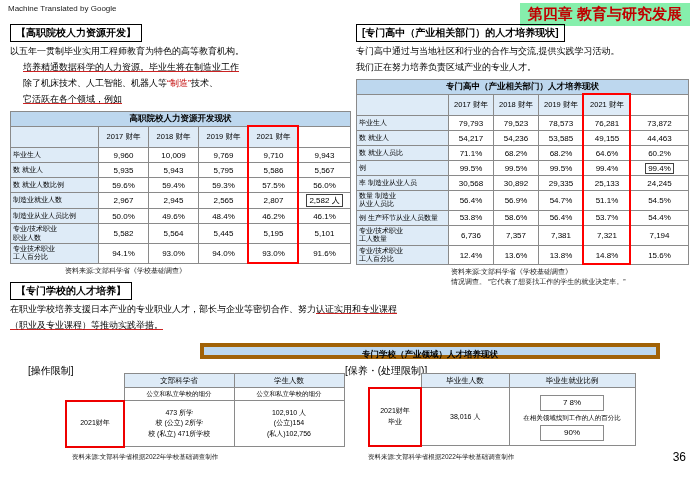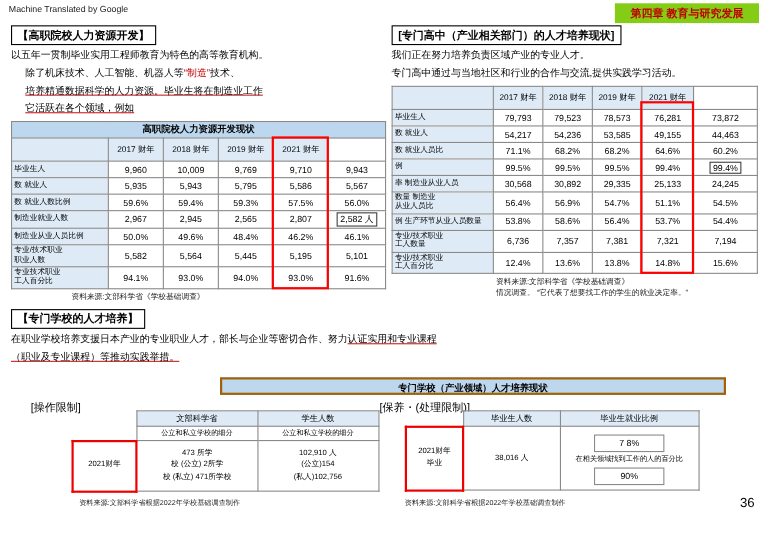--- a/index.html
+++ b/index.html
@@ -1,21 +1,21 @@
 <!DOCTYPE html>
 <html><head>
 <meta charset="utf-8">
 <style>
   *{box-sizing:border-box;margin:0;padding:0}
   html,body{width:700px;height:485px}
   body{position:relative;background:#fff;color:#000;
        font-family:"Liberation Sans","DejaVu Sans",sans-serif;overflow:hidden}
   .translator{position:absolute;left:8px;top:4px;font-size:8px;color:#222}
-  .badge{position:absolute;right:10px;top:3px;background:#84cc16;color:#c00000;
-         font-weight:bold;font-size:10px;padding:2px 14px}
+  .badge{position:absolute;right:10px;top:3px;background:#86efac;color:#c00000;
+         font-weight:bold;font-size:15px;padding:2px 8px}
   .pagenum{position:absolute;right:14px;top:450px;font-size:12px}
 
   .col-left{position:absolute;left:10px;top:22px;width:340px}
   .col-right{position:absolute;left:356px;top:22px;width:334px}
   .box-title{display:inline-block;border:1.5px solid #000;padding:1px 5px;
              font-weight:bold;font-size:10px}
   .para{font-size:9px;line-height:1.45;margin-top:3px}
   .indent{padding-left:13px}
   .red-u{text-decoration:underline;text-decoration-color:#cc2222}
   .red-t{color:#c00000}
@@ -28,21 +28,21 @@
   .dtable tr.titlerow td{background:#bdd7ee;font-weight:bold;font-size:8.5px;height:14px}
   .dtable tr.headrow td{background:#deebf7;font-size:7.5px;height:21px}
   .dtable tr.headrow td:last-child{background:#fff}
   .pre{white-space:pre-line}
   .redbox{position:absolute;top:14px;bottom:0;border:2px solid #ff0000;pointer-events:none}
   .boxed{display:inline-block;border:1.5px solid #404040;padding:0 2px}
   .src{font-size:7px;color:#222;margin-top:2px}
 
   .bottom{position:absolute;left:10px;top:280px;width:682px;height:198px}
   .bar-title{position:absolute;left:190px;top:63px;width:460px;height:16px;
-             background:#bdd7ee;border:2px solid #a16207;text-align:center;
+             background:#bdd7ee;border:4px solid #a16207;text-align:center;
              font-size:8.5px;font-weight:bold;line-height:14px}
   .note{position:absolute;font-size:10px}
   table.stable{border-collapse:collapse;position:absolute;table-layout:fixed}
   .stable td{border:1px solid #8a8a8a;font-size:7px;padding:1px 2px;
              text-align:center;vertical-align:middle;line-height:1.5}
   .stable td.blue{background:#deebf7;font-size:7.5px}
   .stable td.ghost{border:none;background:none}
   .red-cell{border:2px solid #ee0000 !important;font-size:7.5px}
   .mini{border:1px solid #8a8a8a;width:64px;margin:2px auto 0;font-size:8px;padding:1px}
   .cap{font-size:6.5px;margin-top:2px}
@@ -50,22 +50,22 @@
 </style>
 </head>
 <body>
 
 <div class="translator">Machine Translated by Google</div>
 <div class="badge">第四章 教育与研究发展</div>
 
 <div class="col-left">
   <div class="box-title">【高职院校人力资源开发】</div>
   <div class="para">以五年一贯制毕业实用工程师教育为特色的高等教育机构。</div>
+  <div class="para indent"><span class="red-u">培养精通数据科学的人力资源。毕业生将在制造业工作</span></div>
   <div class="para indent"><span>除了机床技术、人工智能、机器人等</span><span class="red-t">“制造”</span><span>技术、</span></div>
-  <div class="para indent"><span class="red-u">培养精通数据科学的人力资源。毕业生将在制造业工作</span></div>
   <div class="para indent"><span class="red-u">它活跃在各个领域，例如</span></div>
 
   <div class="tablewrap">
     <table class="dtable" style="width:340px">
       <colgroup>
           <col style="width:88px">
           <col style="width:50px">
           <col style="width:50px">
           <col style="width:50px">
           <col style="width:50px">
@@ -143,34 +143,37 @@
       </tr>
     </tbody>
       </table>
     <div class="redbox" style="left:237px;width:52px"></div>
   </div>
   <div class="src" style="margin-left:55px">资料来源:文部科学省《学校基础调查》</div>
 </div>
 
 <div class="col-right">
   <div class="box-title">[专门高中（产业相关部门）的人才培养现状]</div>
+  <div class="para">专门高中通过与当地社区和行业的合作与交流,提供实践学习活动。</div>
   <div class="para">我们正在努力培养负责区域产业的专业人才。</div>
-  <div class="para">专门高中通过与当地社区和行业的合作与交流,提供实践学习活动。</div>
 
   <div class="tablewrap">
     <table class="dtable" style="width:332px">
       <colgroup>
           <col style="width:92px">
           <col style="width:45px">
           <col style="width:45px">
           <col style="width:45px">
           <col style="width:47px">
           <col style="width:58px">
         </colgroup>
       <tbody>
+          <tr class="titlerow">
+            <td colspan="6">专门高中（产业相关部门）人才培养现状</td>
+          </tr>
       <tr class="headrow">
         <td class="lab"></td>
         <td>2017 财年</td>
         <td>2018 财年</td>
         <td>2019 财年</td>
         <td>2021 财年</td>
         <td></td>
       </tr>
       <tr>
         <td class="lab pre">毕业生人</td>

